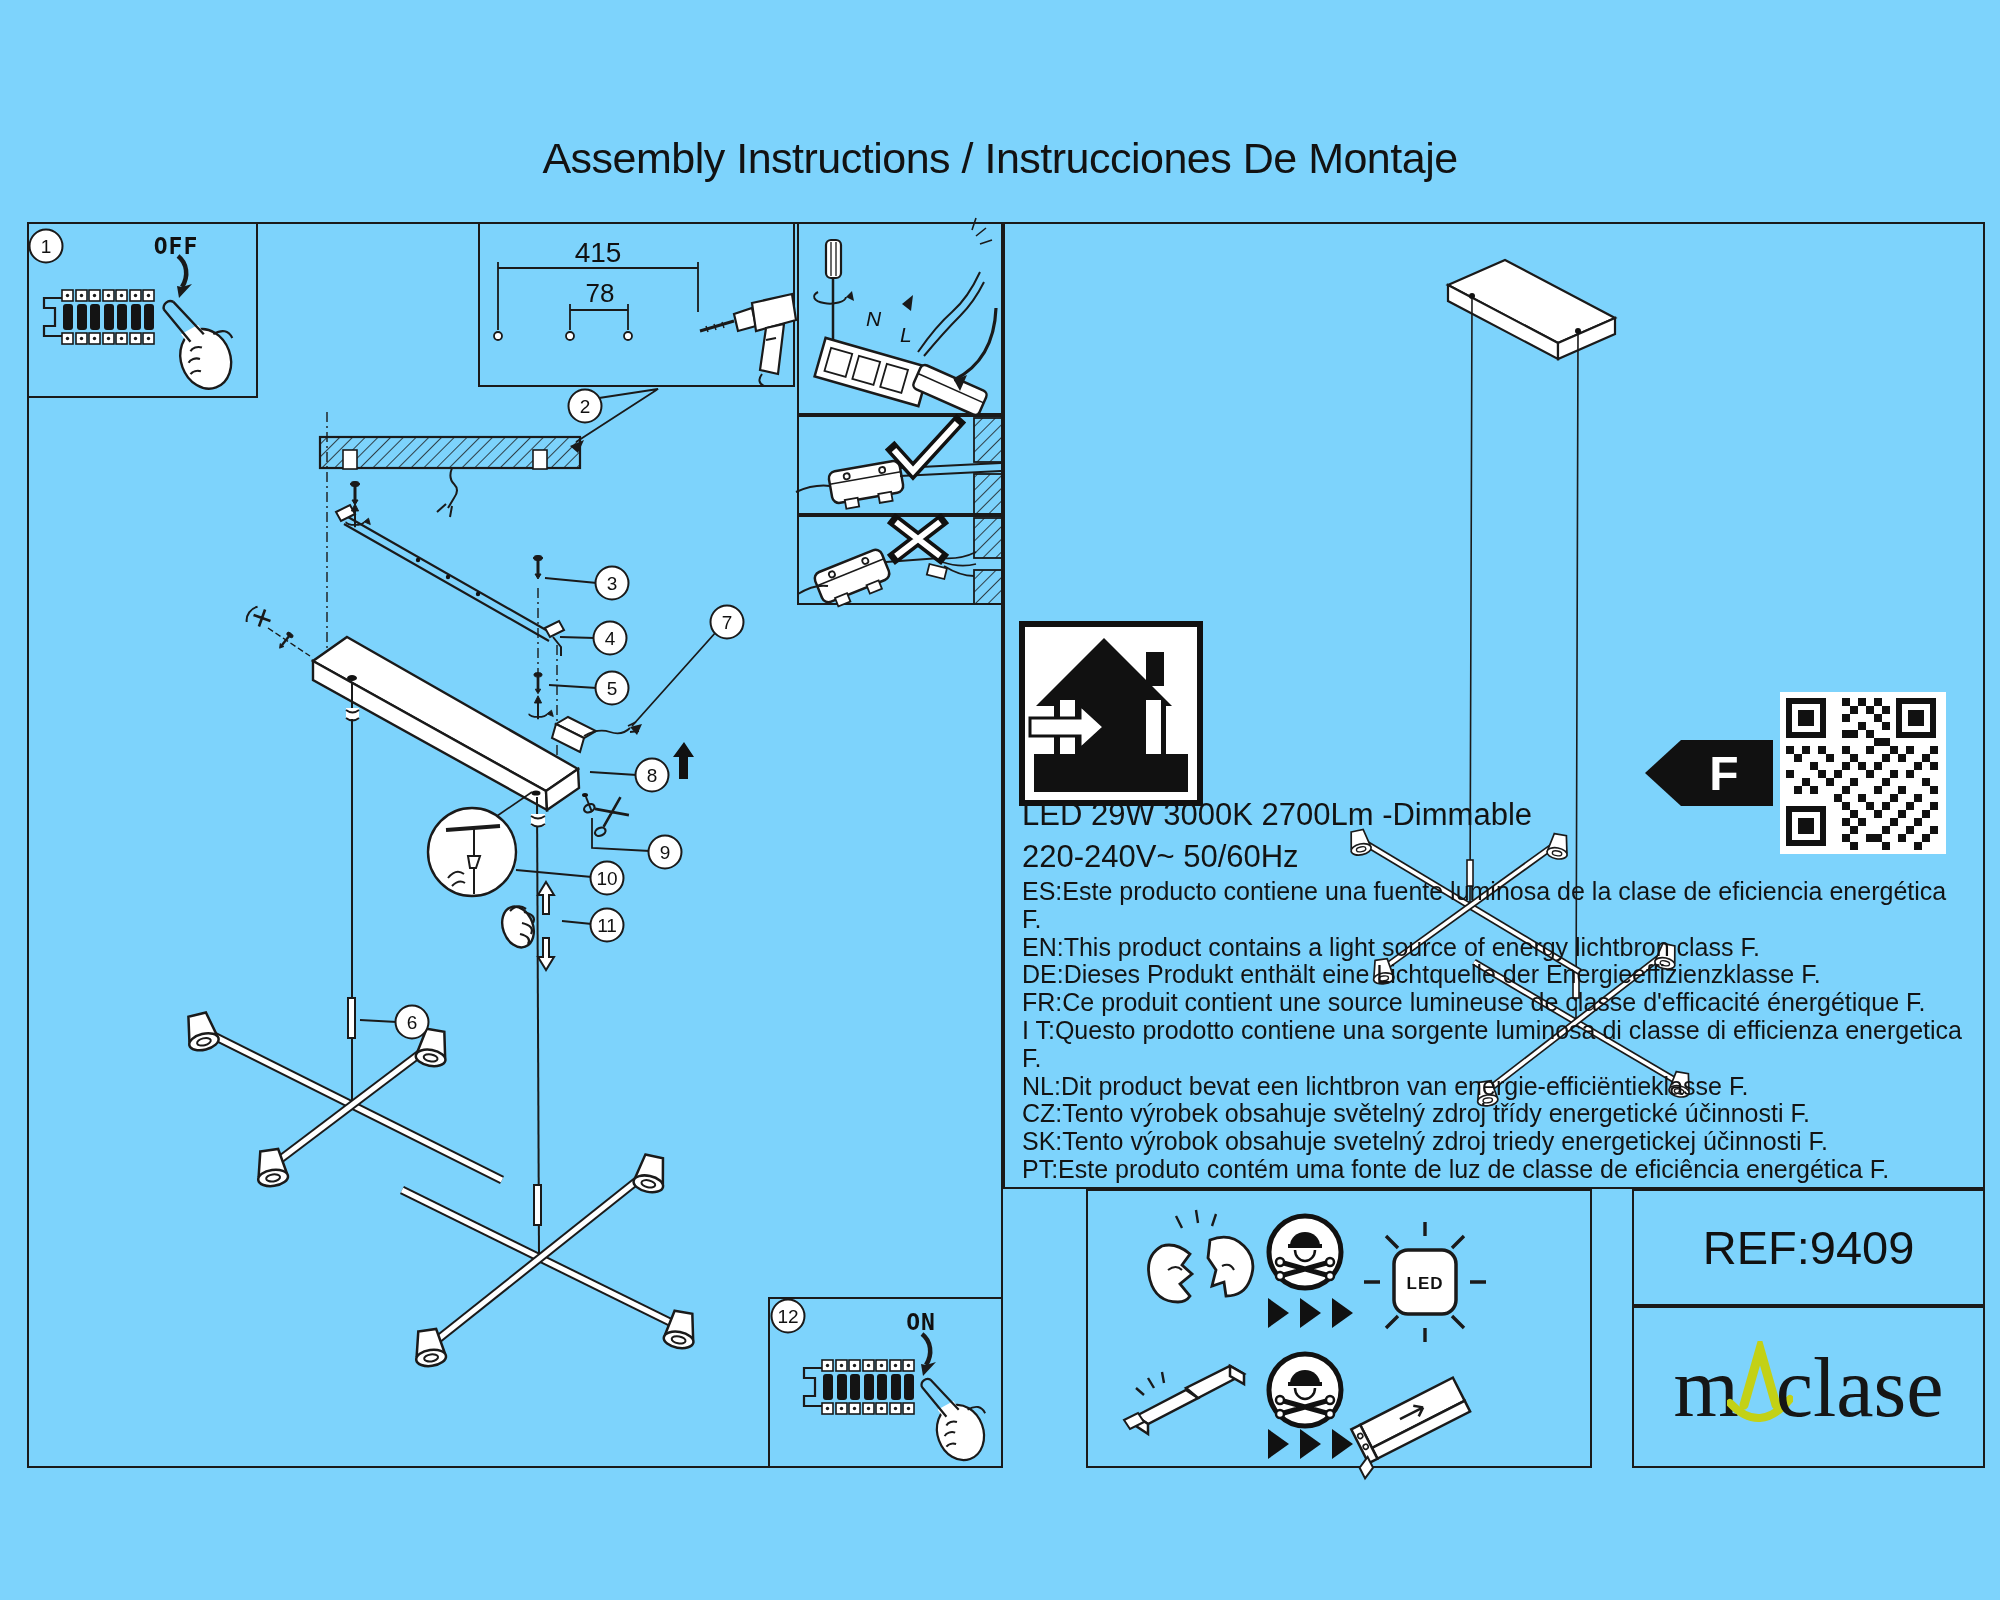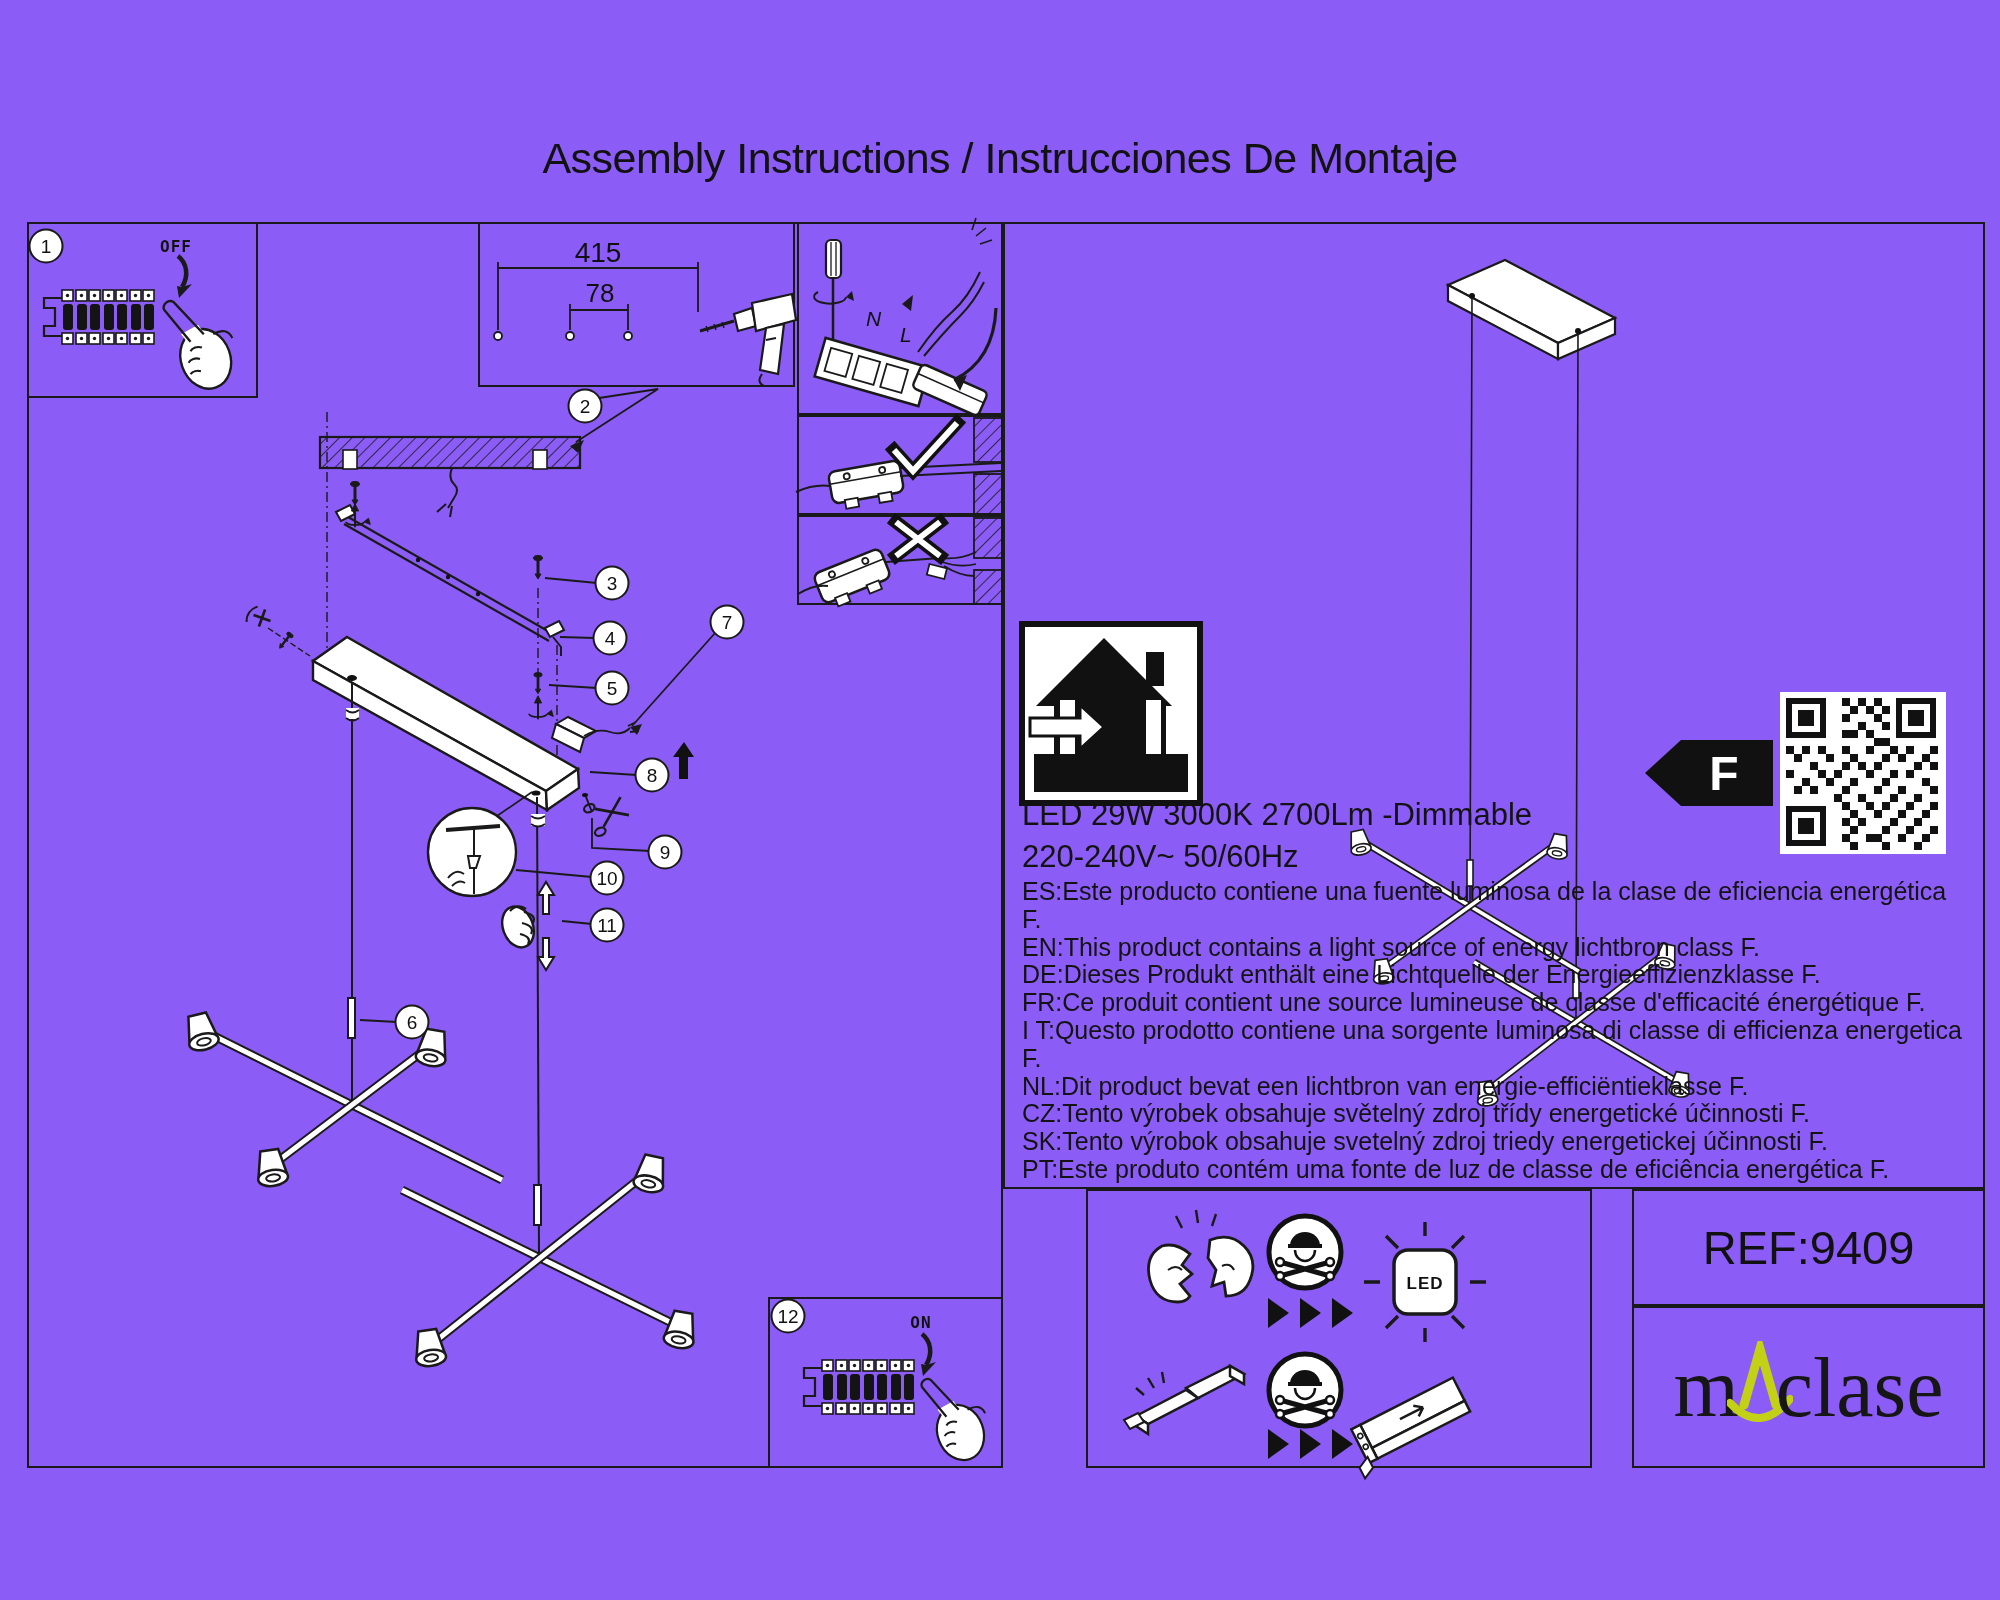--- a/index.html
+++ b/index.html
@@ -1,25 +1,25 @@
 <!DOCTYPE html>
 <html><head>
 <meta charset="utf-8">
 <style>
   html,body{margin:0;padding:0;background:#fff;}
   body{width:2000px;height:1600px;position:relative;font-family:"Liberation Sans",sans-serif;color:#111;}
-  .page{position:absolute;inset:0;background:#8b5cf6;overflow:hidden;}
+  .page{position:absolute;inset:0;background:#7dd3fc;overflow:hidden;}
   .box{position:absolute;border:2px solid #1a1a1a;box-sizing:border-box;}
   #page-title{position:absolute;left:0;right:0;top:134px;text-align:center;font-size:43px;letter-spacing:-0.5px;color:#121212;}
   svg.art{position:absolute;left:0;top:0;width:2000px;height:1600px;}
   .callout{position:absolute;width:31px;height:31px;border:2px solid #1a1a1a;border-radius:50%;background:#fff;
            transform:translate(-50%,-50%);display:flex;align-items:center;justify-content:center;
            font-size:19px;color:#111;z-index:5;}
   .panel-label{position:absolute;transform:translate(-50%,-50%);font-family:"DejaVu Sans Mono",monospace;
-           font-weight:bold;font-size:16px;letter-spacing:1px;z-index:5;}
+           font-weight:bold;font-size:23px;letter-spacing:1px;z-index:5;}
   #specs{position:absolute;left:1022px;top:794px;font-size:31px;line-height:42px;color:#131313;z-index:4;}
   #langs{position:absolute;left:1022px;top:878px;font-size:25px;line-height:27.8px;color:#131313;z-index:4;width:950px;}
   #ref-box-text{position:absolute;left:1632px;top:1189px;width:353px;height:117px;display:flex;align-items:center;
            justify-content:center;font-size:47px;color:#111;z-index:4;}
   #brand{position:absolute;left:1632px;top:1306px;width:353px;height:162px;display:flex;align-items:center;
            justify-content:center;font-family:"Liberation Serif",serif;font-size:84px;color:#161616;z-index:4;}
   #brand svg{margin:0 -17px 0 -12px;vertical-align:-12px;}
 </style>
 </head>
 <body>

